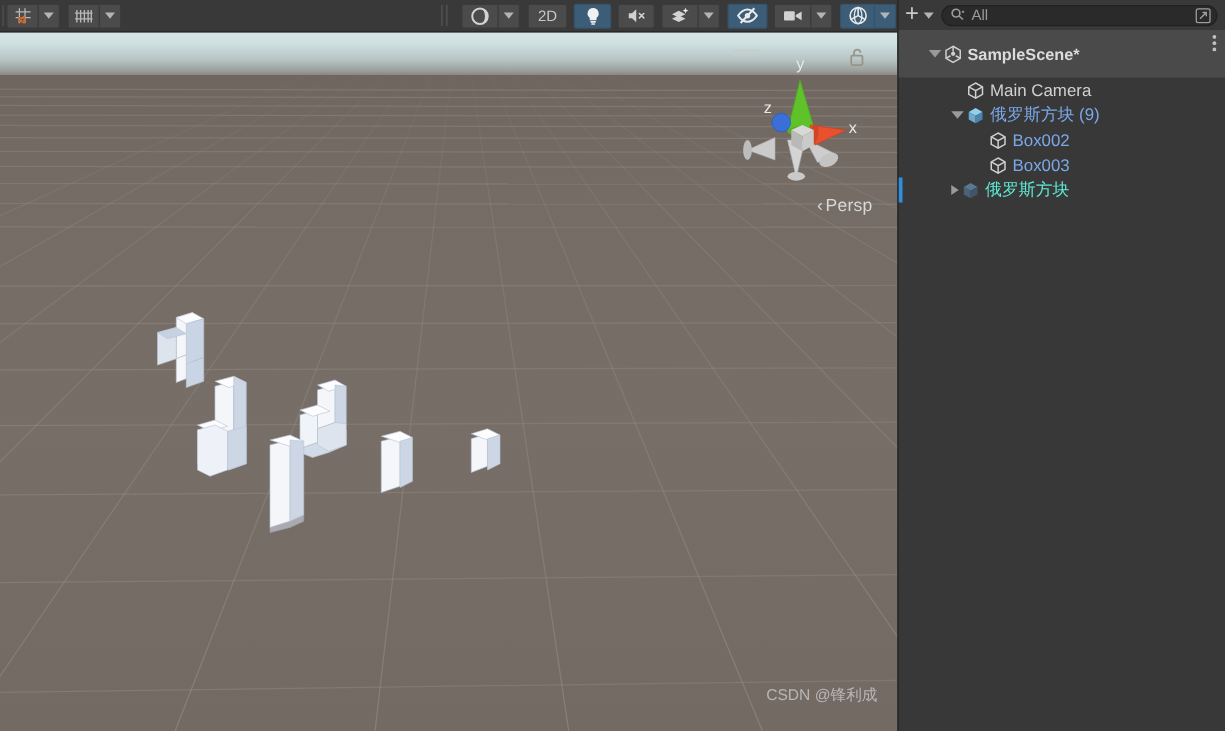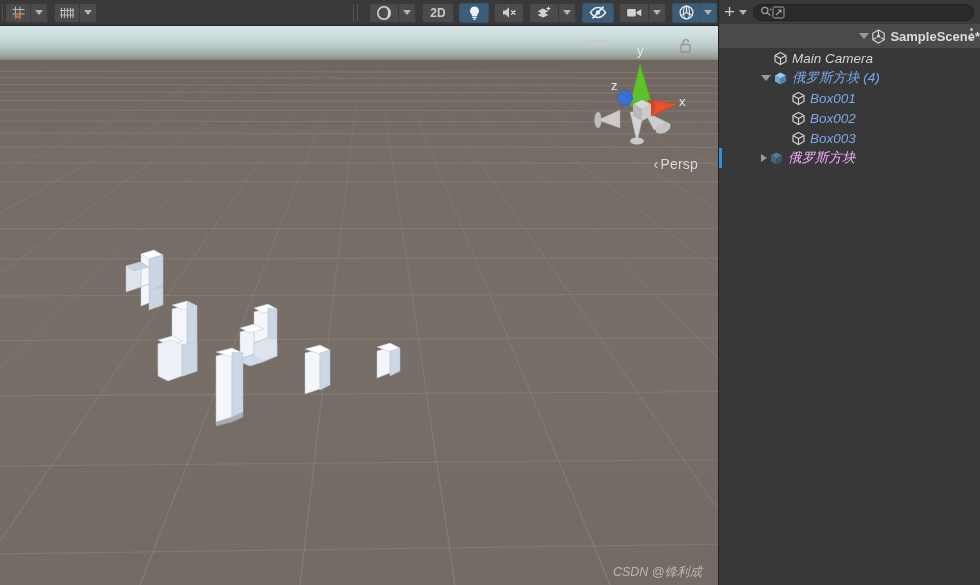--- a/index.html
+++ b/index.html
@@ -59,22 +59,22 @@
   .ov-handle i { display:block; width: 22px; height: 1px; background: #c9c9c9; margin-bottom: 3px; opacity:.85; }
   .ov-lock { position: absolute; right: 6px; top: 0px; }
   .persp-lbl {
     position: absolute; left: 14px; top: 118px; width: 106px;
     text-align: right; color: #d8d8d8; font-size: 14px; letter-spacing: .2px;
   }
   .persp-lbl .arr { margin-right: 2px; }
 
   
   .watermark {
-    position: absolute; right: 16px; bottom: 4px;
-    color: #bdbdbd; font-size: 12.5px; opacity: .92; font-style: italic;
+    position: absolute; right: 16px; bottom: 20px;
+    color: #bdbdbd; font-size: 12.5px; opacity: .92;
   }
 
   
   .hier {
     position: absolute; left: 718px; top: 0; width: 262px; height: 585px;
     background: #383838;
     border-left: 1px solid #232323;
   }
   .hier-top {
     height: 24px; display: flex; align-items: center; padding: 0 6px 0 5px;
@@ -82,33 +82,33 @@
   }
   .plus-btn { display: flex; align-items: center; color: #c8c8c8; margin-right: 6px; }
   .plus-glyph { font-size: 19px; line-height: 14px; font-weight: 300; color: #c9c9c9; }
   .plus-caret { margin-left: 4px; }
   .search-box {
     flex: 1; height: 17px; background: #2a2a2a; border: 1px solid #212121; border-radius: 9px;
     display: flex; align-items: center; padding: 0 4px 0 6px;
   }
   .search-txt { flex: 1; color: #9a9a9a; font-size: 12px; margin-left: 5px; }
   .hier-scene {
-    height: 24px; display: flex; align-items: center;
-    background: #4a4a4a; padding-left: 42px; position: relative; justify-content: flex-end;
+    height: 38px; display: flex; align-items: center;
+    background: #4a4a4a; padding-left: 24px; position: relative;
   }
   .hier-scene .name { color: #dcdcdc; font-size: 13px; font-weight: bold; margin-left: 4px; }
   .kebab { position: absolute; right: 7px; top: 4px; }
   .kebab i { display:block; width: 3px; height: 3px; background: #c0c0c0; border-radius: 50%; margin-bottom: 2px; }
 
   .tree { padding-top: 0px; }
-  .row { height: 20px; display: flex; align-items: center; position: relative; font-style: italic; }
+  .row { height: 20px; display: flex; align-items: center; position: relative; }
   .row .lbl { font-size: 13.5px; margin-left: 4px; white-space: nowrap; }
   .row .lbl.white { color: #d2d2d2; }
   .row .lbl.blue { color: #7aa8e8; }
-  .row .lbl.dim { color: #f0abfc; }
+  .row .lbl.dim { color: #5eead4; }
   .tri {
     width: 0; height: 0; margin-right: 1px;
     border-top: 4.5px solid transparent; border-bottom: 4.5px solid transparent;
     border-left: 6px solid #9a9a9a;
   }
   .tri.open {
     border-left: 5px solid transparent; border-right: 5px solid transparent;
     border-top: 6px solid #9a9a9a; border-bottom: none;
   }
   .tri-sp { width: 11px; }
@@ -166,21 +166,21 @@
         <svg width="16" height="16" viewBox="0 0 16 16">
           <circle cx="8" cy="8" r="6.2" fill="none" stroke="#d2d2d2" stroke-width="1.6"></circle>
           <path d="M8 1.8 A6.2 6.2 0 0 1 8 14.2 A4 6.2 0 0 0 8 1.8 z" fill="#d2d2d2"></path>
         </svg>
       </div>
       <div class="tb-btn drop">
         <span class="caret"></span>
       </div>
     </div>
 
-    <div class="tb-btn" style="min-width:32px;margin-right:5px;font-weight:bold;font-size:12px;color:#c9c9c9">2D</div>
+    <div class="tb-btn" style="min-width:32px;margin-right:5px;font-weight:normal;font-size:12px;color:#c9c9c9">2D</div>
 
     <div class="tb-btn on" style="min-width:30px;margin-right:5px">
       <svg width="15" height="16" viewBox="0 0 15 16">
         <path d="M7.5 1.5 a4.4 4.4 0 0 1 2.7 7.9 v1.8 h-5.4 v-1.8 a4.4 4.4 0 0 1 2.7 -7.9 z" fill="#f0f0f0"></path>
         <rect x="5.3" y="11.8" width="4.4" height="1.3" rx=".5" fill="#f0f0f0"></rect>
         <rect x="6" y="13.6" width="3" height="1.2" rx=".5" fill="#f0f0f0"></rect>
       </svg>
     </div>
 
     <div class="tb-btn" style="min-width:30px;margin-right:5px">
@@ -401,20 +401,21 @@
       <div class="plus-btn">
         <span class="plus-glyph">+</span>
         <span class="caret plus-caret"></span>
       </div>
       <div class="search-box">
         <svg width="12" height="12" viewBox="0 0 12 12">
           <circle cx="4.8" cy="4.5" r="3.1" fill="none" stroke="#9a9a9a" stroke-width="1.3"></circle>
           <path d="M7.2 6.8 L10.4 9.6" stroke="#9a9a9a" stroke-width="1.3"></path>
           <path d="M9.4 3.4 l2 0 M10.4 2.6 l0 1.6" stroke="#9a9a9a" stroke-width="1"></path>
         </svg>
+        <span class="search-txt" placeholder="All">All</span>
         <svg width="13" height="13" viewBox="0 0 13 13">
           <rect x="1" y="1" width="11" height="11" rx="1.5" fill="none" stroke="#a0a0a0" stroke-width="1"></rect>
           <path d="M4 9 L9 4 M6 4 h3 v3" fill="none" stroke="#a0a0a0" stroke-width="1.1"></path>
         </svg>
       </div>
     </div>
 
     <div class="hier-scene">
       <span class="tri open"></span>
       <span class="ico">
@@ -447,32 +448,21 @@
         <div class="row">
           <span style="display:inline-block;width:42px"></span>
           <span class="tri open"></span>
           <span class="ico">
             <svg width="15" height="15" viewBox="0 0 15 15">
               <path d="M7.5 1.4 L13 4.5 L7.5 7.6 L2 4.5 z" fill="#8ed0ee"></path>
               <path d="M2 4.5 L7.5 7.6 L7.5 13.6 L2 10.5 z" fill="#6fa9cf"></path>
               <path d="M7.5 7.6 L13 4.5 L13 10.5 L7.5 13.6 z" fill="#4d84ad"></path>
             </svg>
           </span>
-          <span class="lbl blue">俄罗斯方块 (4)</span>
-        </div>
-        <div class="row">
-          <span style="display:inline-block;width:60px"></span>
-          <span class="tri-sp"></span>
-          <span class="ico">
-            <svg width="15" height="15" viewBox="0 0 15 15">
-              <path d="M7.5 1.4 L13 4.5 L13 10.5 L7.5 13.6 L2 10.5 L2 4.5 z" fill="none" stroke="#cfcfcf" stroke-width="1.2"></path>
-              <path d="M2 4.5 L7.5 7.6 L13 4.5 M7.5 7.6 L7.5 13.6" fill="none" stroke="#cfcfcf" stroke-width="1.2"></path>
-            </svg>
-          </span>
-          <span class="lbl blue">Box001</span>
+          <span class="lbl blue">俄罗斯方块 (9)</span>
         </div>
         <div class="row">
           <span style="display:inline-block;width:60px"></span>
           <span class="tri-sp"></span>
           <span class="ico">
             <svg width="15" height="15" viewBox="0 0 15 15">
               <path d="M7.5 1.4 L13 4.5 L13 10.5 L7.5 13.6 L2 10.5 L2 4.5 z" fill="none" stroke="#cfcfcf" stroke-width="1.2"></path>
               <path d="M2 4.5 L7.5 7.6 L13 4.5 M7.5 7.6 L7.5 13.6" fill="none" stroke="#cfcfcf" stroke-width="1.2"></path>
             </svg>
           </span>

